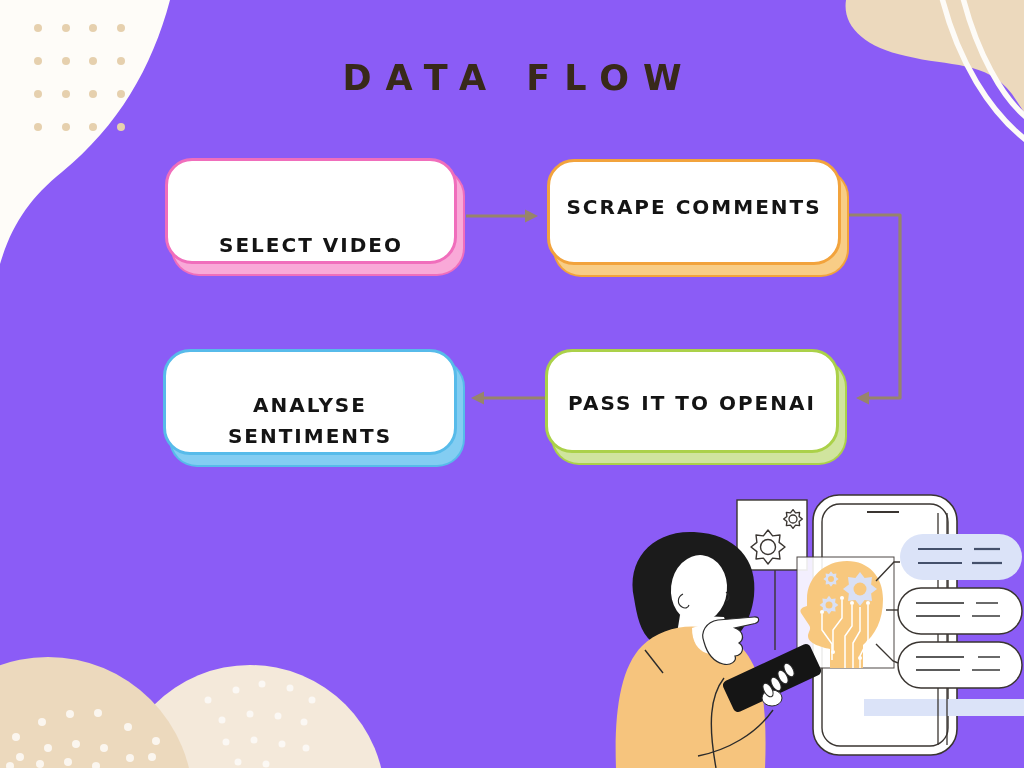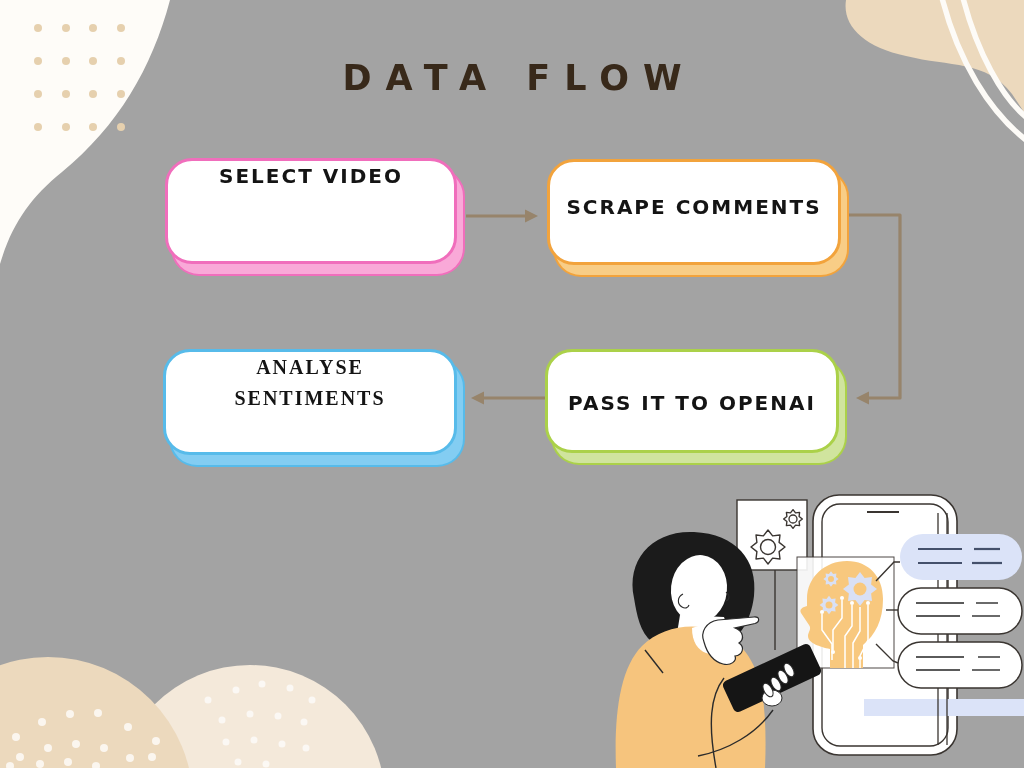--- a/index.html
+++ b/index.html
@@ -16,37 +16,37 @@
     position:absolute; z-index:2; top:58px; left:0; width:100%; margin:0;
     text-align:center; font-size:35px; font-weight:bold;
     letter-spacing:14px; color:#38291a; text-indent:14px;
   }
   .flow-node {
     position:absolute; z-index:3; box-sizing:border-box;
     background:#ffffff;
     border:3.5px solid var(--bc,#ccc);
     border-radius:27px;
     box-shadow:7px 11px 0 -1px var(--sc,#eee), 7px 11px 0 1px var(--bc,#ccc);
-    display:flex; justify-content:center; align-items:flex-start;
+    display:flex; justify-content:center; align-items:flex-end;
   }
   .flow-label {
     font-weight:bold; font-size:20px; letter-spacing:2px; color:#141414;
     text-align:center; white-space:pre-line; line-height:1.55;
   }
   .n0 { left:165px; top:158px; width:292px; height:106px; }
   .n1 { left:547px; top:159px; width:294px; height:106px; align-items:flex-start; padding-top:30px; }
-  .n2 { left:163px; top:349px; width:294px; height:106px;font-family:Liberation Serif, serif; }
+  .n2 { left:163px; top:349px; width:294px; height:106px; }
   .n3 { left:545px; top:349px; width:294px; height:104px; align-items:flex-start; padding-top:36px; }
   .arrow-stroke { stroke:var(--arrow,#97846b); stroke-width:3.2; fill:none; }
   .arrow-head   { fill:var(--arrow,#97846b); }
 </style>
 </head>
 <body>
 
-<div class="stage" style="--arrow: #97846b; background: #a3a3a3;">
+<div class="stage" style="--arrow: #97846b; background: #8b5cf6;">
 
   <svg class="layer bg-layer" viewBox="0 0 1024 768">
     <g>
       <path d="M 0 0 L 170 0 C 152 68 118 126 62 172 C 30 198 12 224 0 264 Z" fill="#fefcf8"></path>
     </g>
     <g fill="#e6d0ae">
       <circle cx="38" cy="28" r="4"></circle>
         <circle cx="66" cy="28" r="4"></circle>
         <circle cx="93" cy="28" r="4"></circle>
         <circle cx="121" cy="28" r="4"></circle>

